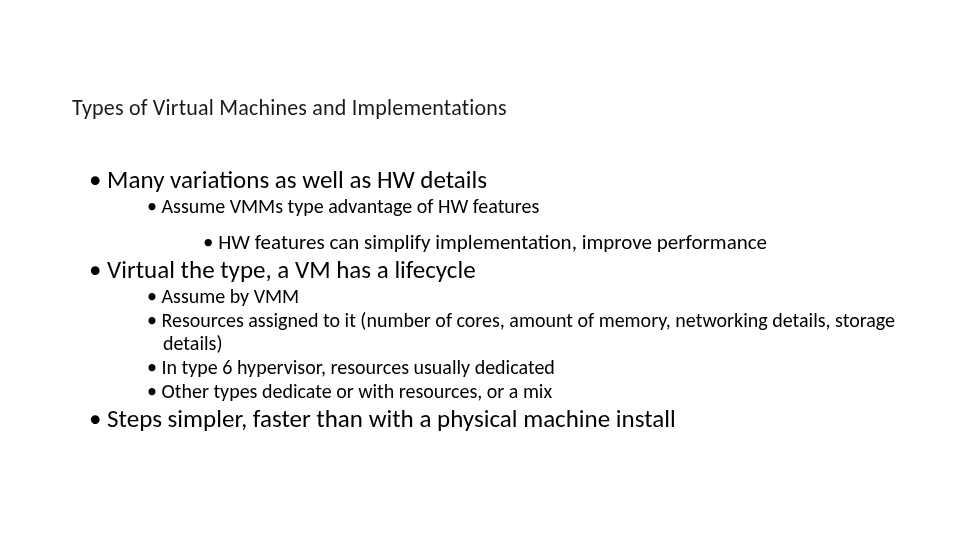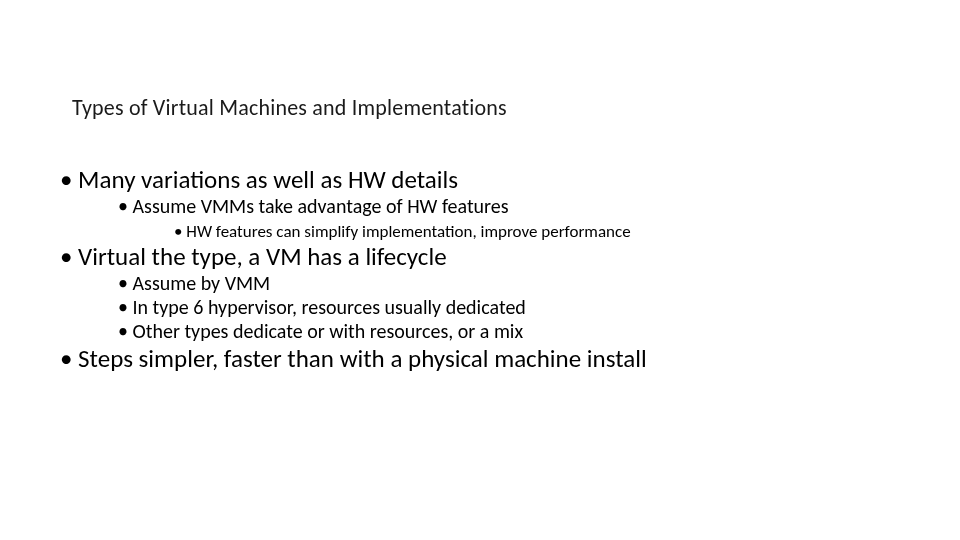--- a/index.html
+++ b/index.html
@@ -24,21 +24,21 @@
     left: 72px;
     top: 94px;
     font-family: "Calibri Light", "Calibri", "Segoe UI", Arial, sans-serif;
     font-weight: 400;
     font-size: 22px;
     color: #1a1a1a;
     letter-spacing: 0.2px;
   }
   .content {
     position: absolute;
-    left: 60px;
+    left: 89px;
     top: 166px;
     width: 820px;
     font-size: 20px;
     line-height: 1.15;
   }
   .content ul {
     list-style: none;
     margin: 0;
     padding: 0;
   }
@@ -62,54 +62,55 @@
     font-weight: 400;
     margin: 0 0 1px 0;
     padding-left: 16px;
     text-indent: -16px;
   }
   
   .l3 {
     margin-left: 40px !important;
   }
   .l3 > li {
-    font-size: 17px;
+    font-size: 21px;
     font-weight: 400;
-    margin: 4px 0 1px 0;
+    margin: 12px 0 1px 0;
     padding-left: 14px;
     text-indent: -14px;
   }
   .term {
     color: #2e74b5;
     font-weight: 700;
   }
 </style>
 </head>
 <body>
 
 <div class="slide">
 
   <div class="title">Types of Virtual Machines and Implementations</div>
 
   <div class="content">
     <ul class="l1">
 
       <li><span>Many variations as well as HW details</span>
         <ul class="l2">
-          <li><span>Assume VMMs take advantage of HW features</span>
+          <li><span>Assume VMMs type advantage of HW features</span>
             <ul class="l3">
               <li><span>HW features can simplify implementation, improve performance</span></li>
             </ul>
           </li>
         </ul>
       </li>
 
       <li><span>Virtual the type, a VM has a lifecycle</span>
         <ul class="l2">
           <li><span>Assume by VMM</span></li>
+          <li><span>Resources assigned to it (number of cores, amount of memory, networking details, storage details)</span></li>
           <li><span>In type 6 hypervisor, resources usually dedicated</span></li>
           <li><span>Other types dedicate or with resources, or a mix</span></li>
         </ul>
       </li>
 
       <li><span>Steps simpler, faster than with a physical machine install</span>
       </li>
 
     </ul>
   </div>

